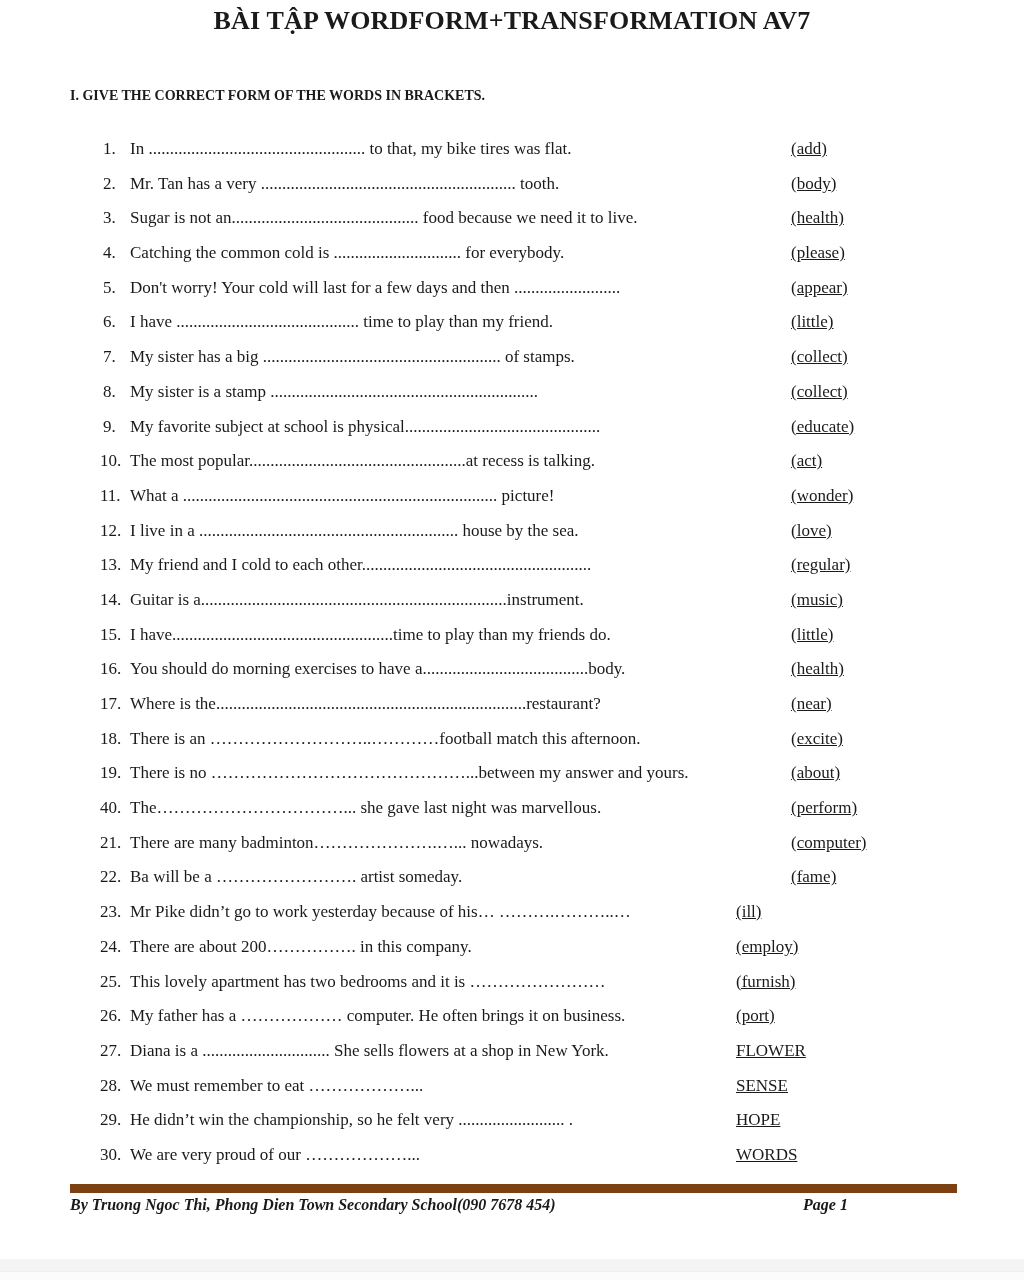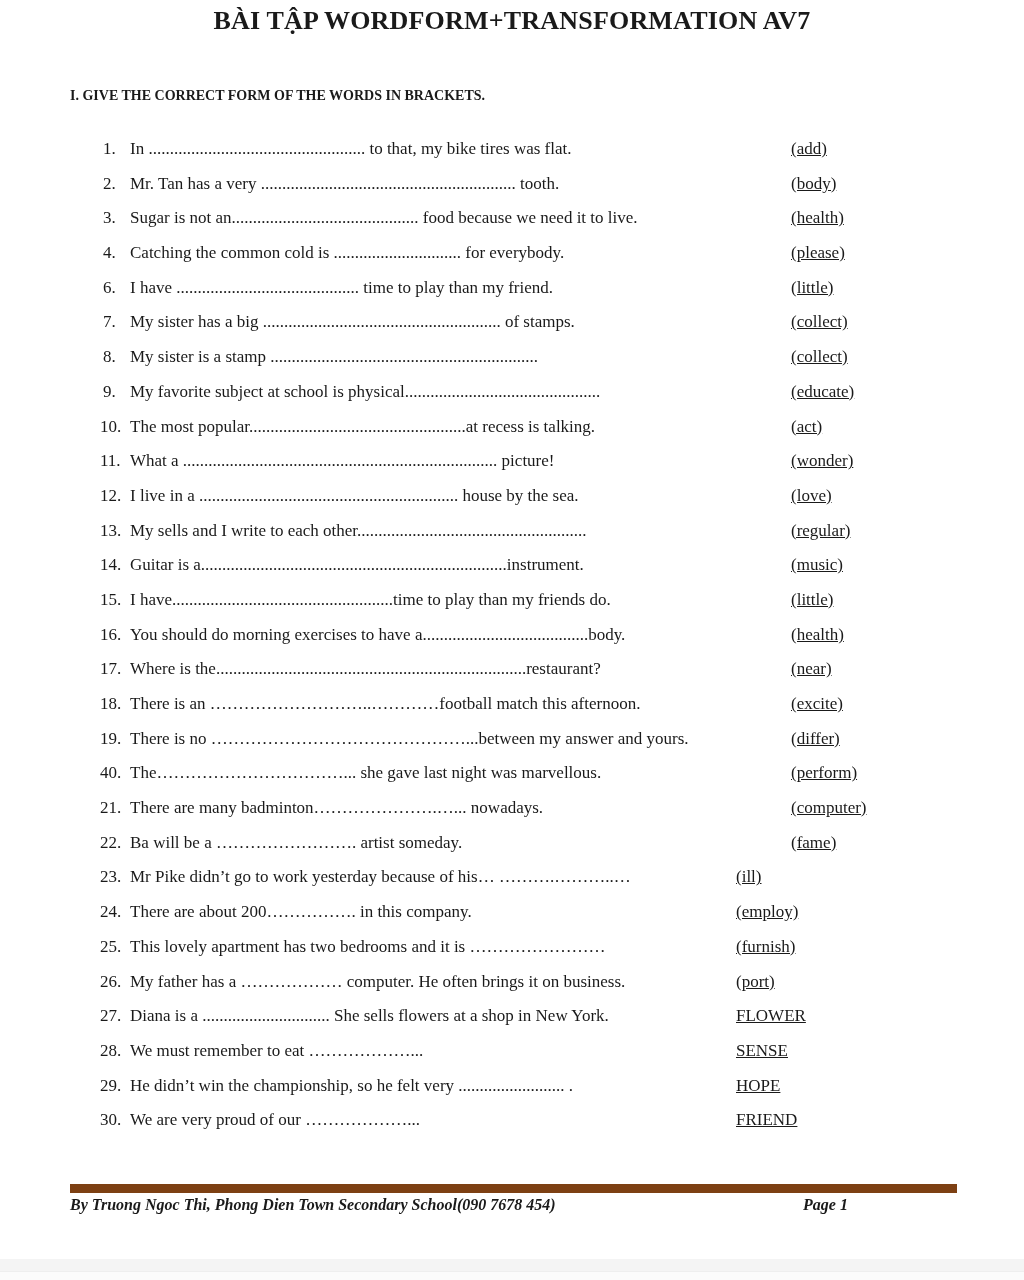--- a/index.html
+++ b/index.html
@@ -74,20 +74,24 @@
   <div class="row single">
     <span class="num">3.</span><span class="sentence">Sugar is not an............................................ food because we need it to live.</span>
     <span class="answer">(health)</span>
   </div>
 
   <div class="row single">
     <span class="num">4.</span><span class="sentence">Catching the common cold is .............................. for everybody.</span>
     <span class="answer">(please)</span>
   </div>
 
+  <div class="row single">
+    <span class="num">5.</span><span class="sentence">Don't worry! Your cold will last for a few days and then .........................</span>
+    <span class="answer">(appear)</span>
+  </div>
 
   <div class="row single">
     <span class="num">6.</span><span class="sentence">I have ........................................... time to play than my friend.</span>
     <span class="answer">(little)</span>
   </div>
 
   <div class="row single">
     <span class="num">7.</span><span class="sentence">My sister has a big ........................................................ of stamps.</span>
     <span class="answer">(collect)</span>
   </div>
@@ -111,21 +115,21 @@
     <span class="num">11.</span><span class="sentence">What a .......................................................................... picture!</span>
     <span class="answer">(wonder)</span>
   </div>
 
   <div class="row">
     <span class="num">12.</span><span class="sentence">I live in a ............................................................. house by the sea.</span>
     <span class="answer">(love)</span>
   </div>
 
   <div class="row">
-    <span class="num">13.</span><span class="sentence">My sells and I write to each other......................................................</span>
+    <span class="num">13.</span><span class="sentence">My friend and I cold to each other......................................................</span>
     <span class="answer">(regular)</span>
   </div>
 
   <div class="row">
     <span class="num">14.</span><span class="sentence">Guitar is a........................................................................instrument.</span>
     <span class="answer">(music)</span>
   </div>
 
   <div class="row">
     <span class="num">15.</span><span class="sentence">I have....................................................time to play than my friends do.</span>
@@ -142,21 +146,21 @@
     <span class="answer">(near)</span>
   </div>
 
   <div class="row">
     <span class="num">18.</span><span class="sentence">There is an ………………………..…………football match this afternoon.</span>
     <span class="answer">(excite)</span>
   </div>
 
   <div class="row">
     <span class="num">19.</span><span class="sentence">There is no ………………………………………...between my answer and yours.</span>
-    <span class="answer">(differ)</span>
+    <span class="answer">(about)</span>
   </div>
 
   <div class="row">
     <span class="num">40.</span><span class="sentence">The……………………………... she gave last night was marvellous.</span>
     <span class="answer">(perform)</span>
   </div>
 
   <div class="row">
     <span class="num">21.</span><span class="sentence">There are many badminton………………….…... nowadays.</span>
     <span class="answer">(computer)</span>
@@ -197,21 +201,21 @@
     <span class="answer">SENSE</span>
   </div>
 
   <div class="row ans-near">
     <span class="num">29.</span><span class="sentence">He didn’t win the championship, so he felt very ......................... .</span>
     <span class="answer">HOPE</span>
   </div>
 
   <div class="row ans-near">
     <span class="num">30.</span><span class="sentence">We are very proud of our ………………...</span>
-    <span class="answer">FRIEND</span>
+    <span class="answer">WORDS</span>
   </div>
 
 </div>
 
   <div class="footer-rule" style="background: rgb(125, 64, 19);"></div>
 
   <div class="footer">
     <span>By Truong Ngoc Thi, Phong Dien Town Secondary School</span><span class="phone">(090 7678 454)</span>
     <span class="page-label">Page 1</span>
   </div>

